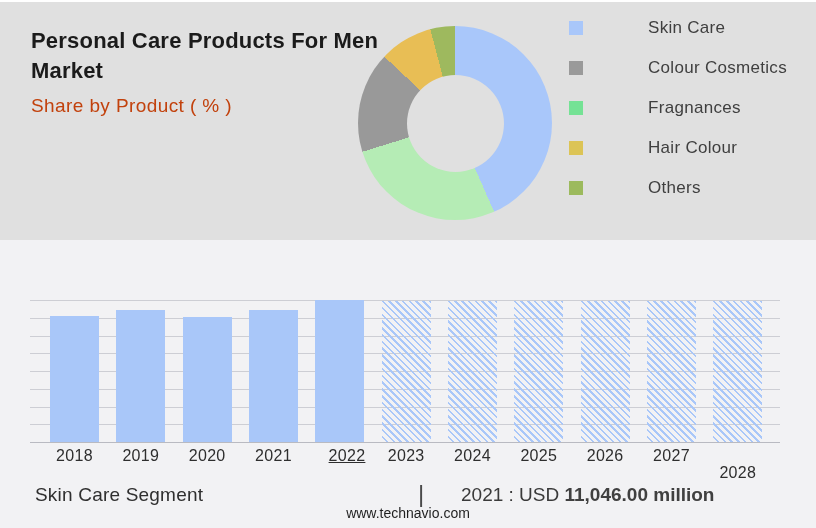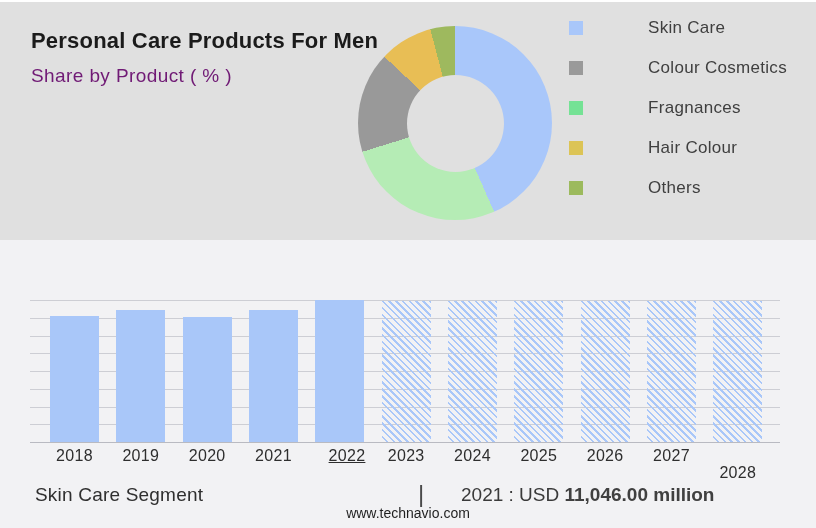--- a/index.html
+++ b/index.html
@@ -3,21 +3,21 @@
 <meta charset="utf-8">
 <style>
   html,body{margin:0;padding:0;width:816px;height:528px;overflow:hidden;
     font-family:"Liberation Sans",sans-serif;background:#ffffff;}
   #stage{position:relative;width:735px;height:528px;background:#ffffff;}
 
   
   .top-section{position:absolute;left:0;top:2px;width:816px;height:238px;background:#e0e0e0;}
   .title-block{position:absolute;left:31px;top:24px;}
   .title-line{font-size:22px;font-weight:bold;color:#1b1b1b;line-height:30px;white-space:nowrap;letter-spacing:.2px;}
-  .subtitle{font-size:19px;color:#701a75;margin-top:9px;white-space:nowrap;letter-spacing:.4px;}
+  .subtitle{font-size:19px;color:#c2410c;margin-top:9px;white-space:nowrap;letter-spacing:.4px;}
 
   .donut{position:absolute;left:358px;top:24px;width:194px;height:194px;border-radius:50%;}
   .donut-hole{position:absolute;left:48.5px;top:48.5px;width:97px;height:97px;border-radius:50%;background:#e0e0e0;}
 
   .legend{position:absolute;left:569px;top:6px;}
   .legend-row{display:flex;align-items:center;height:40px;gap:48px;}
   .legend-swatch{width:14px;height:14px;margin-right:17px;flex:0 0 14px;}
   .legend-label{font-size:17px;color:#3f3f3f;letter-spacing:.3px;white-space:nowrap;}
 
   
@@ -43,20 +43,21 @@
       font-size:14px;color:#1f1f1f;}
 </style>
 </head>
 <body>
 
 <div id="stage">
 
   <div class="top-section">
     <div class="title-block">
       <div class="title-line">Personal Care Products For Men</div>
+      <div class="title-line">Market</div>
       <div class="subtitle">Share by Product ( % )</div>
     </div>
 
     <div class="donut" id="donut" style="background: conic-gradient(rgb(169, 199, 250) 0%, rgb(169, 199, 250) 43.4%, rgb(181, 236, 181) 43.4%, rgb(181, 236, 181) 70.2%, rgb(153, 153, 153) 70.2%, rgb(153, 153, 153) 87%, rgb(232, 190, 85) 87%, rgb(232, 190, 85) 95.9%, rgb(158, 185, 94) 95.9%, rgb(158, 185, 94) 100%);">
       <div class="donut-hole"></div>
     </div>
 
     <div class="legend" id="legend">
         <div class="legend-row">
           <span class="legend-swatch" style="background: rgb(169, 199, 250);"></span>

